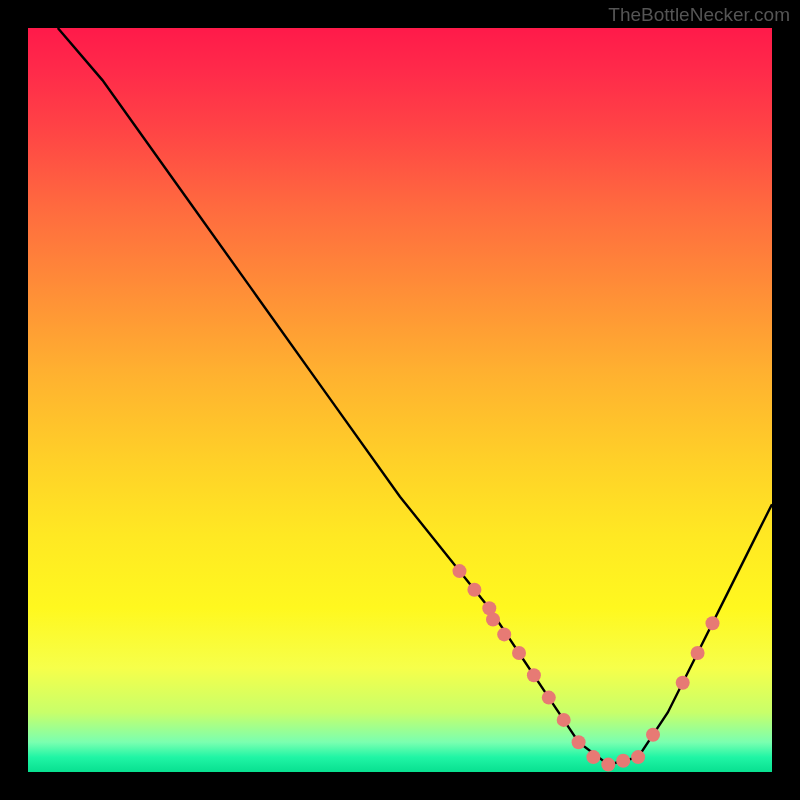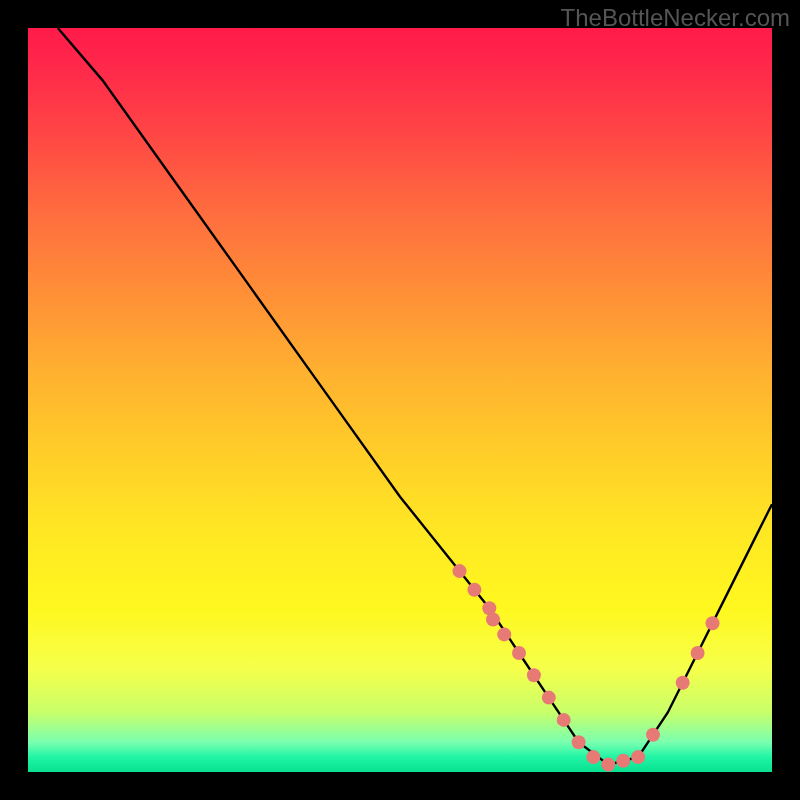--- a/index.html
+++ b/index.html
@@ -8,21 +8,21 @@
     height: 800px;
     background: #000;
     position: relative;
     font-family: Arial, sans-serif;
   }
   .watermark {
     position: absolute;
     top: 4px;
     right: 10px;
     color: #555;
-    font-size: 24px;
+    font-size: 19px;
     font-weight: 500;
     z-index: 10;
   }
   .plot {
     position: absolute;
     top: 28px;
     left: 28px;
     width: 744px;
     height: 744px;
     background: linear-gradient(to bottom,

